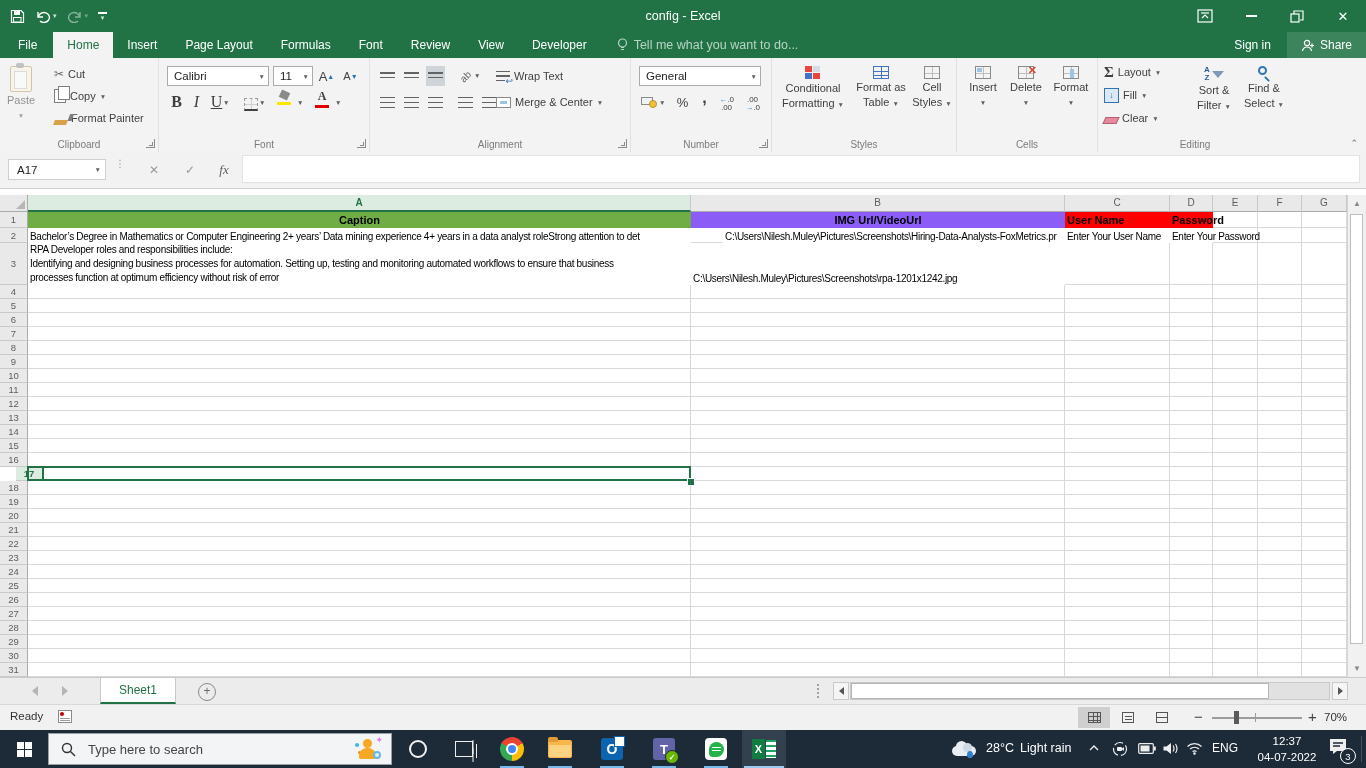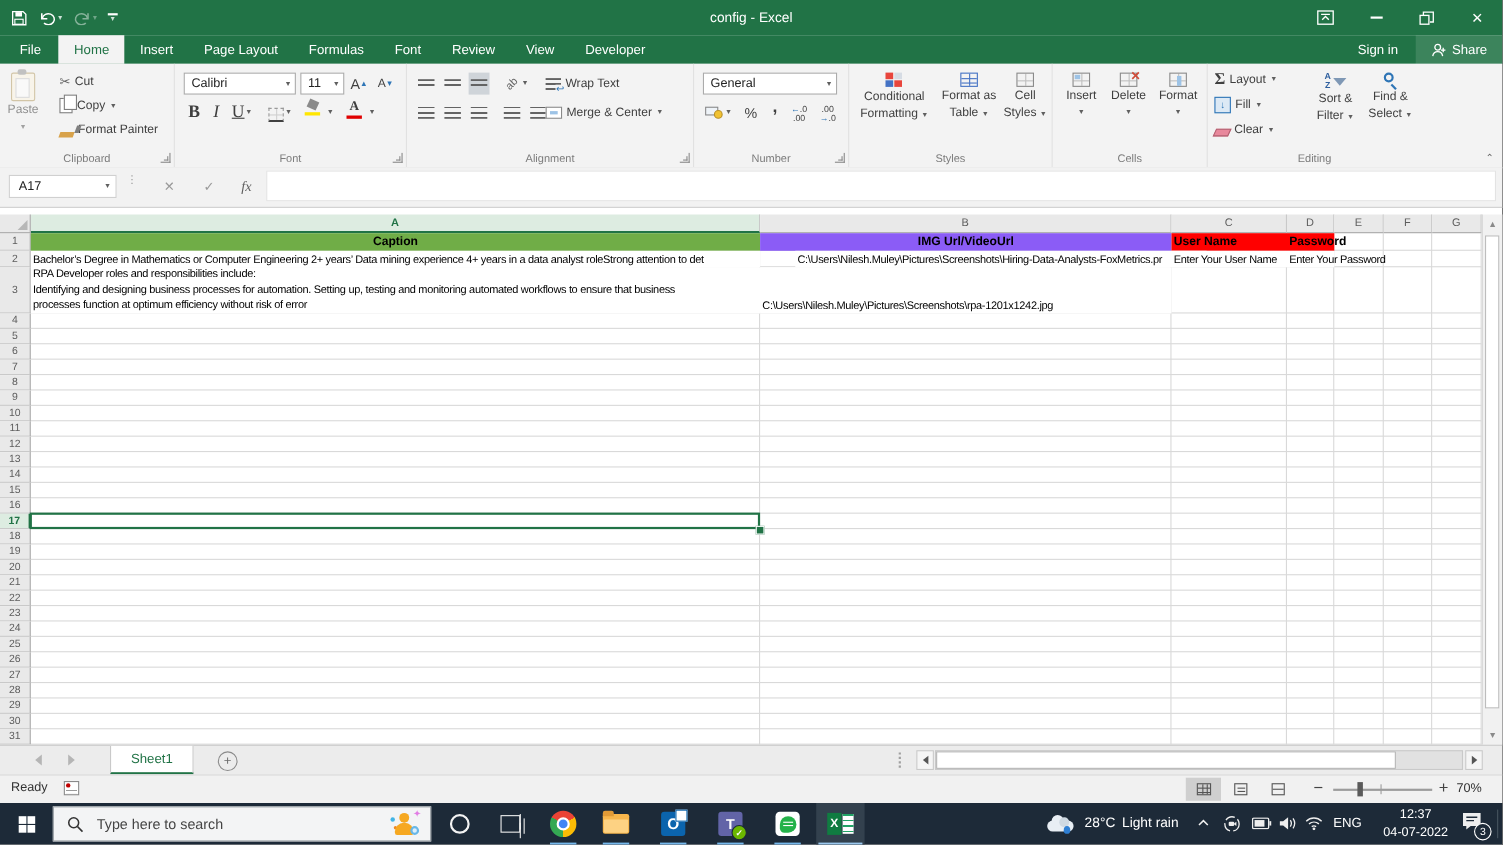--- a/index.html
+++ b/index.html
@@ -273,20 +273,27 @@
     <div id="ribbon-tabs">
         <div class="tab active">Home</div>
         <div class="tab">Insert</div>
         <div class="tab">Page Layout</div>
         <div class="tab">Formulas</div>
         <div class="tab">Font</div>
         <div class="tab">Review</div>
         <div class="tab">View</div>
         <div class="tab">Developer</div>
       </div>
+    <div class="tellme">
+      <svg width="11" height="15" viewBox="0 0 11 15">
+          <circle cx="5.5" cy="5" r="4" fill="none" stroke="#b9d4c5" stroke-width="1.2"></circle>
+          <path d="M4 9.5h3M4 11.5h3" stroke="#b9d4c5" stroke-width="1.2"></path>
+        </svg>
+      <span>Tell me what you want to do...</span>
+    </div>
     <div class="right">
       <div class="signin">Sign in</div>
       <div class="sharebtn">
         <svg width="14" height="13" viewBox="0 0 14 13">
             <circle cx="6" cy="4" r="2.6" fill="none" stroke="#fff" stroke-width="1.2"></circle>
             <path d="M1.5 12c.5-3 3-4 4.5-4s4 1 4.5 4" fill="none" stroke="#fff" stroke-width="1.2"></path>
             <path d="M11 4.5v4M9 6.5h4" stroke="#fff" stroke-width="1.2"></path>
           </svg>
         <span>Share</span>
       </div>
@@ -611,21 +618,21 @@
         <div class="rowhdr" style="top: 132px; height: 14px;">7</div>
         <div class="rowhdr" style="top: 146px; height: 14px;">8</div>
         <div class="rowhdr" style="top: 160px; height: 14px;">9</div>
         <div class="rowhdr" style="top: 174px; height: 14px;">10</div>
         <div class="rowhdr" style="top: 188px; height: 14px;">11</div>
         <div class="rowhdr" style="top: 202px; height: 14px;">12</div>
         <div class="rowhdr" style="top: 216px; height: 14px;">13</div>
         <div class="rowhdr" style="top: 230px; height: 14px;">14</div>
         <div class="rowhdr" style="top: 244px; height: 14px;">15</div>
         <div class="rowhdr" style="top: 258px; height: 14px;">16</div>
-        <div class="rowhdr sel" style="top: 272px; height: 14px;">17</div>
+        <div class="rowhdr sel" style="top: 272px; height: 14px; margin-left: 16px;">17</div>
         <div class="rowhdr" style="top: 286px; height: 14px;">18</div>
         <div class="rowhdr" style="top: 300px; height: 14px;">19</div>
         <div class="rowhdr" style="top: 314px; height: 14px;">20</div>
         <div class="rowhdr" style="top: 328px; height: 14px;">21</div>
         <div class="rowhdr" style="top: 342px; height: 14px;">22</div>
         <div class="rowhdr" style="top: 356px; height: 14px;">23</div>
         <div class="rowhdr" style="top: 370px; height: 14px;">24</div>
         <div class="rowhdr" style="top: 384px; height: 14px;">25</div>
         <div class="rowhdr" style="top: 398px; height: 14px;">26</div>
         <div class="rowhdr" style="top: 412px; height: 14px;">27</div>

